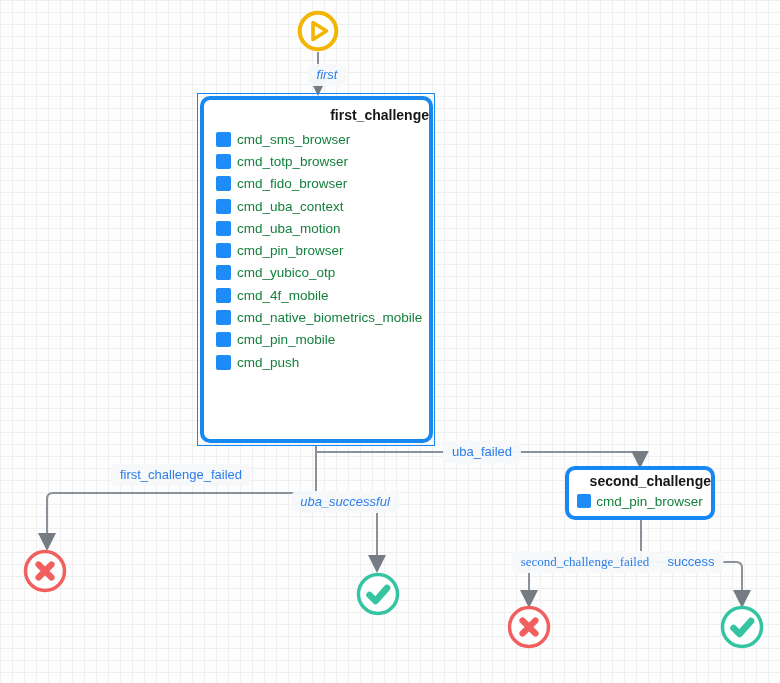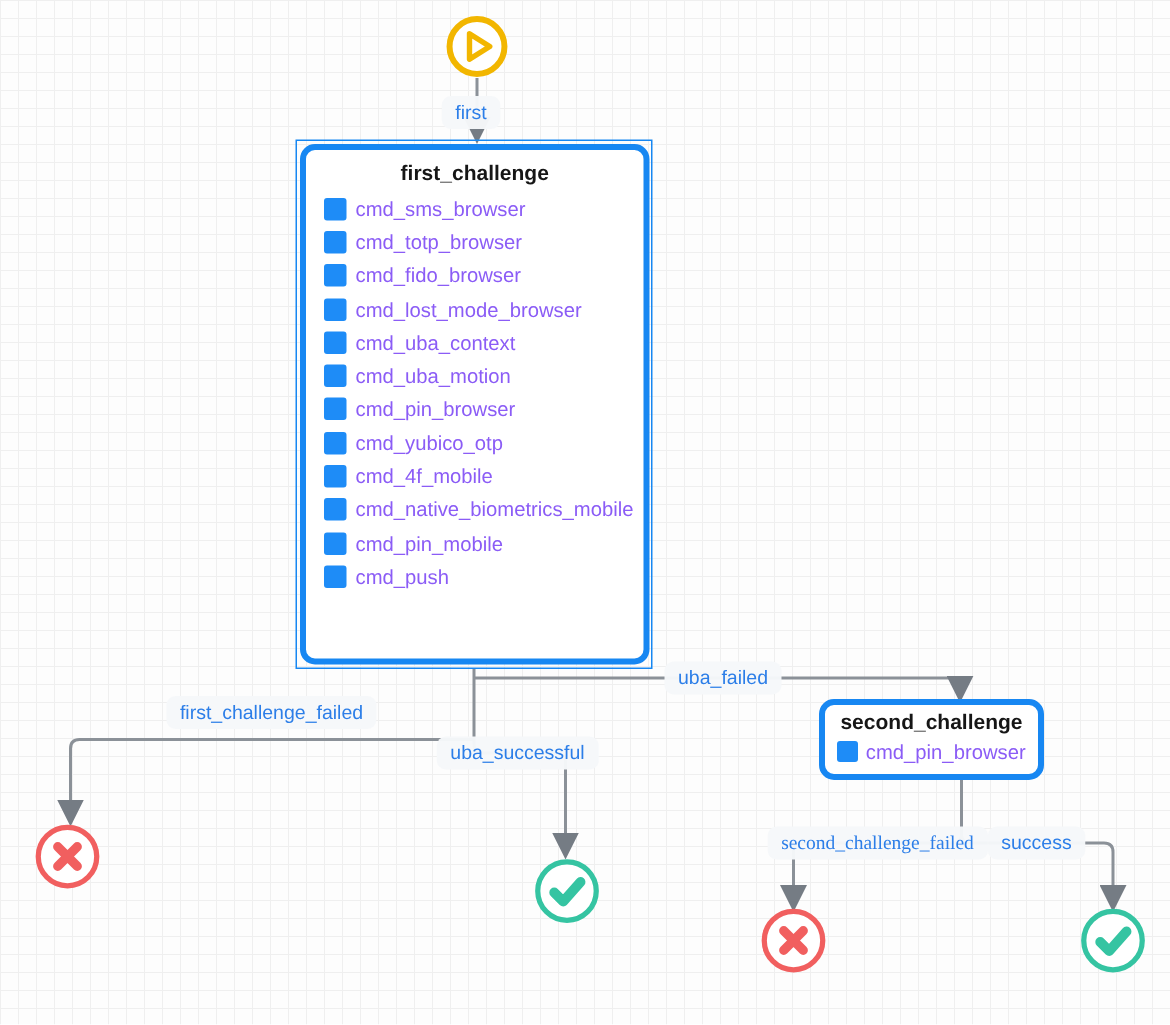--- a/index.html
+++ b/index.html
@@ -20,30 +20,30 @@
 
   .selection{
     position:absolute;left:197px;top:93px;width:238px;height:353px;
     border:1.5px solid #1787f2;z-index:2;box-sizing:border-box;
   }
   .node{
     position:absolute;background:#ffffff;border:4px solid #1787f2;
     border-radius:10px;box-sizing:border-box;z-index:3;
   }
   .node-first{left:200px;top:96px;width:233px;height:347px;}
-  .node-second{left:546px;top:466px;width:150px;height:54px;}
+  .node-second{left:565px;top:466px;width:150px;height:54px;}
   .node-title{
-    text-align:center;font-weight:bold;font-size:14px;color:#161616;
+    text-align:right;font-weight:bold;font-size:14px;color:#161616;
     padding-top:7px;line-height:16px;
   }
   .node-second .node-title{padding-top:3px;}
   .items{margin-top:5px;}
   .item{
     display:flex;align-items:center;height:22.3px;padding-left:12px;
-    font-size:13.5px;color:#8b5cf6;white-space:nowrap;
+    font-size:13.5px;color:#15803d;white-space:nowrap;
   }
   .sq{
     width:15px;height:15px;border-radius:2px;background:#1e8cf7;
     margin-right:6px;flex:0 0 auto;
   }
   .node-second .item{justify-content:center;padding-left:0;height:22px;}
   .node-second .sq{width:14px;height:14px;margin-right:5px;}
 
   .edge-label{
     position:absolute;transform:translate(-50%,-50%);z-index:4;
@@ -89,24 +89,20 @@
       <div class="item">
           <span class="sq"></span>
           <span>cmd_totp_browser</span>
         </div>
       <div class="item">
           <span class="sq"></span>
           <span>cmd_fido_browser</span>
         </div>
       <div class="item">
           <span class="sq"></span>
-          <span>cmd_lost_mode_browser</span>
-        </div>
-      <div class="item">
-          <span class="sq"></span>
           <span>cmd_uba_context</span>
         </div>
       <div class="item">
           <span class="sq"></span>
           <span>cmd_uba_motion</span>
         </div>
       <div class="item">
           <span class="sq"></span>
           <span>cmd_pin_browser</span>
         </div>
@@ -136,24 +132,24 @@
   <div class="node node-second">
     <div class="node-title">second_challenge</div>
     <div class="items" style="margin-top:1px;">
       <div class="item">
           <span class="sq"></span>
           <span>cmd_pin_browser</span>
         </div>
     </div>
   </div>
 
-  <div class="edge-label" style="left:314px;top:75px;">first</div>
+  <div class="edge-label" style="left:327px;top:75px;font-style:italic;">first</div>
   <div class="edge-label" style="left:482px;top:452px;">uba_failed</div>
   <div class="edge-label" style="left:181px;top:475px;">first_challenge_failed</div>
-  <div class="edge-label" style="left:345px;top:502px;">uba_successful</div>
+  <div class="edge-label" style="left:345px;top:502px;font-style:italic;">uba_successful</div>
   <div class="edge-label" style="left:585px;top:562px;font-family:Liberation Serif, serif;">second_challenge_failed</div>
   <div class="edge-label" style="left:691px;top:562px;">success</div>
 
   <div class="icon-node" style="left:22px;top:548px;">
     <svg viewBox="0 0 46 46">
       <circle cx="23" cy="23" r="19.5" fill="#ffffff" stroke="#f15f5f" stroke-width="3.5"></circle>
       <path d="M16.5 16.5 L29.5 29.5 M29.5 16.5 L16.5 29.5" stroke="#f15f5f" stroke-width="6.2" stroke-linecap="round" fill="none"></path>
     </svg>
   </div>
 

